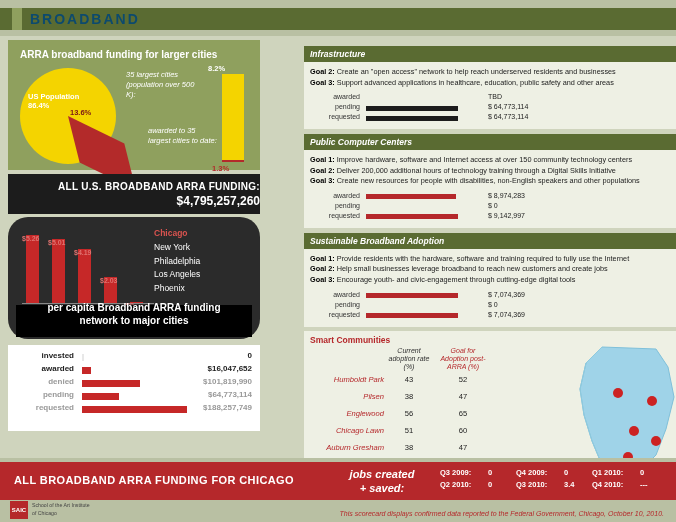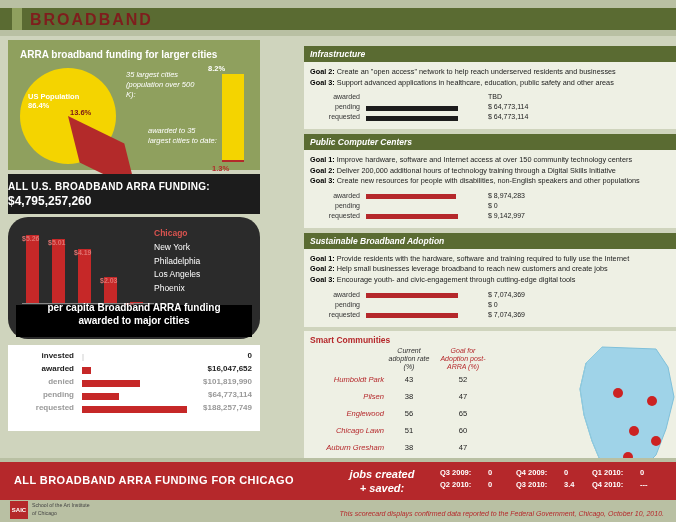--- a/index.html
+++ b/index.html
@@ -18,21 +18,21 @@
   .header{
     position:absolute;left:0;top:0;width:676px;height:36px;
     background:#b9c0a3;
   }
   .header .bar{
     position:absolute;left:0;top:8px;width:676px;height:22px;
     background:#5a6b32;
   }
   .header .title{
     position:absolute;left:30px;top:11px;
-    color:#7f1d1d;font-size:16px;font-weight:bold;letter-spacing:2px;
+    color:#0c4a6e;font-size:14px;font-weight:bold;letter-spacing:2px;
   }
   .header .lmark{
     position:absolute;left:12px;top:8px;width:10px;height:22px;background:#8fa05e;
   }
 
   
   .leftcol{position:absolute;left:8px;top:40px;width:252px;}
 
   .pie-panel{
     position:relative;width:252px;height:130px;background:#8fa05e;
@@ -62,21 +62,21 @@
   }
   .bar-col .red{position:absolute;left:0;bottom:0;width:22px;height:2px;background:#b32a2a;}
   .bar-top{position:absolute;left:200px;top:24px;font-size:7.5px;font-weight:bold;color:#fff;}
   .bar-bot{position:absolute;left:204px;top:124px;font-size:7.5px;font-weight:bold;color:#b32a2a;}
   .awarded-note{
     position:absolute;left:140px;top:86px;width:70px;font-size:7.5px;font-style:italic;color:#fff;line-height:1.3;
   }
 
   .total-panel{
     position:relative;width:252px;height:40px;background:#1c1c1c;color:#fff;margin-top:4px;
-    text-align:left;
+    text-align:right;
   }
   .total-panel .t1{padding-top:7px;font-size:10px;font-weight:bold;letter-spacing:.3px;}
   .total-panel .t2{font-size:12px;font-weight:bold;margin-top:2px;}
 
   .percap-panel{
     position:relative;width:252px;height:122px;background:#2b2b2b;color:#fff;margin-top:3px;border-radius:20px;
   }
   .percap-chart{position:absolute;left:14px;top:10px;width:120px;height:90px;}
   .pc-bar{position:absolute;bottom:14px;width:13px;background:#c62828;}
   .pc-val{position:absolute;font-size:7px;font-weight:bold;color:#e0726f;}
@@ -217,21 +217,21 @@
       <div class="pc-names" id="percapNames">
           <div class="city-hl">Chicago</div>
           <div>New York</div>
           <div>Philadelphia</div>
           <div>Los Angeles</div>
           <div>Phoenix</div>
         </div>
       <div class="percap-capbox"></div>
       <div class="percap-cap">
         <span>per capita Broadband ARRA funding</span><br>
-        <span>awarded to major cities</span>
+        <span>network to major cities</span>
       </div>
     </div>
 
     <div class="money-panel" id="moneyPanel" style="padding-top: 6px;">
         <div class="money-row">
           <div class="money-lbl">invested</div>
           <div class="money-bar empty" style="width: 2px;"></div>
           <div class="money-val">0</div>
         </div>
         <div class="money-row">

